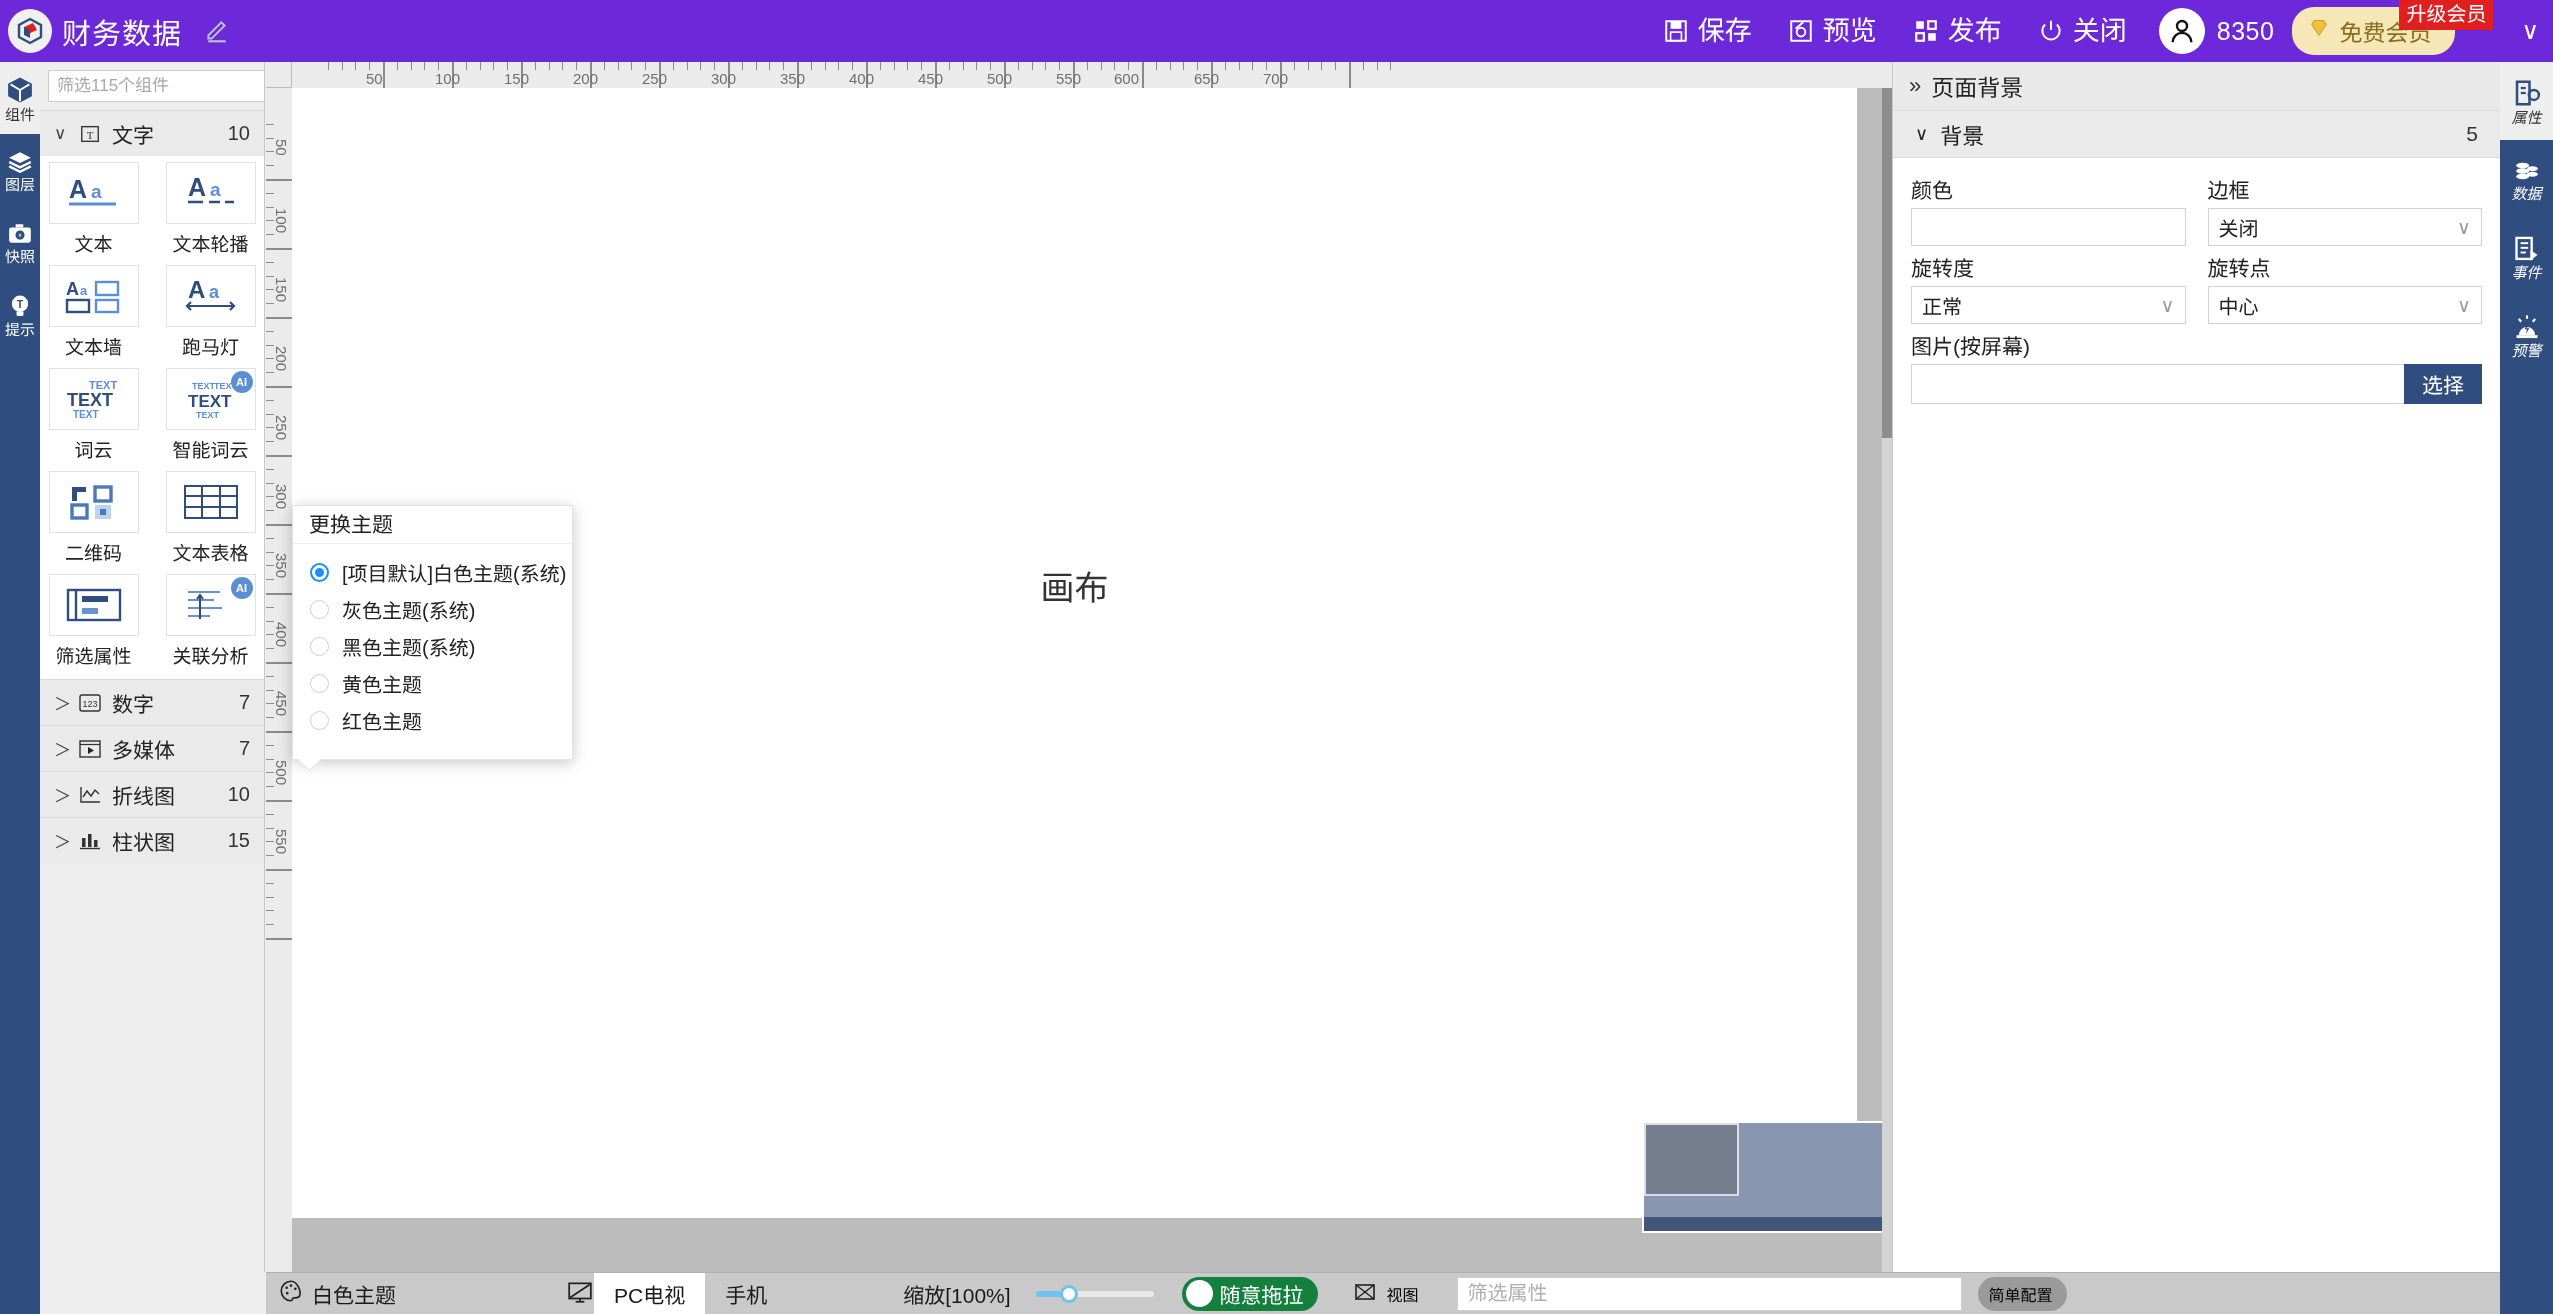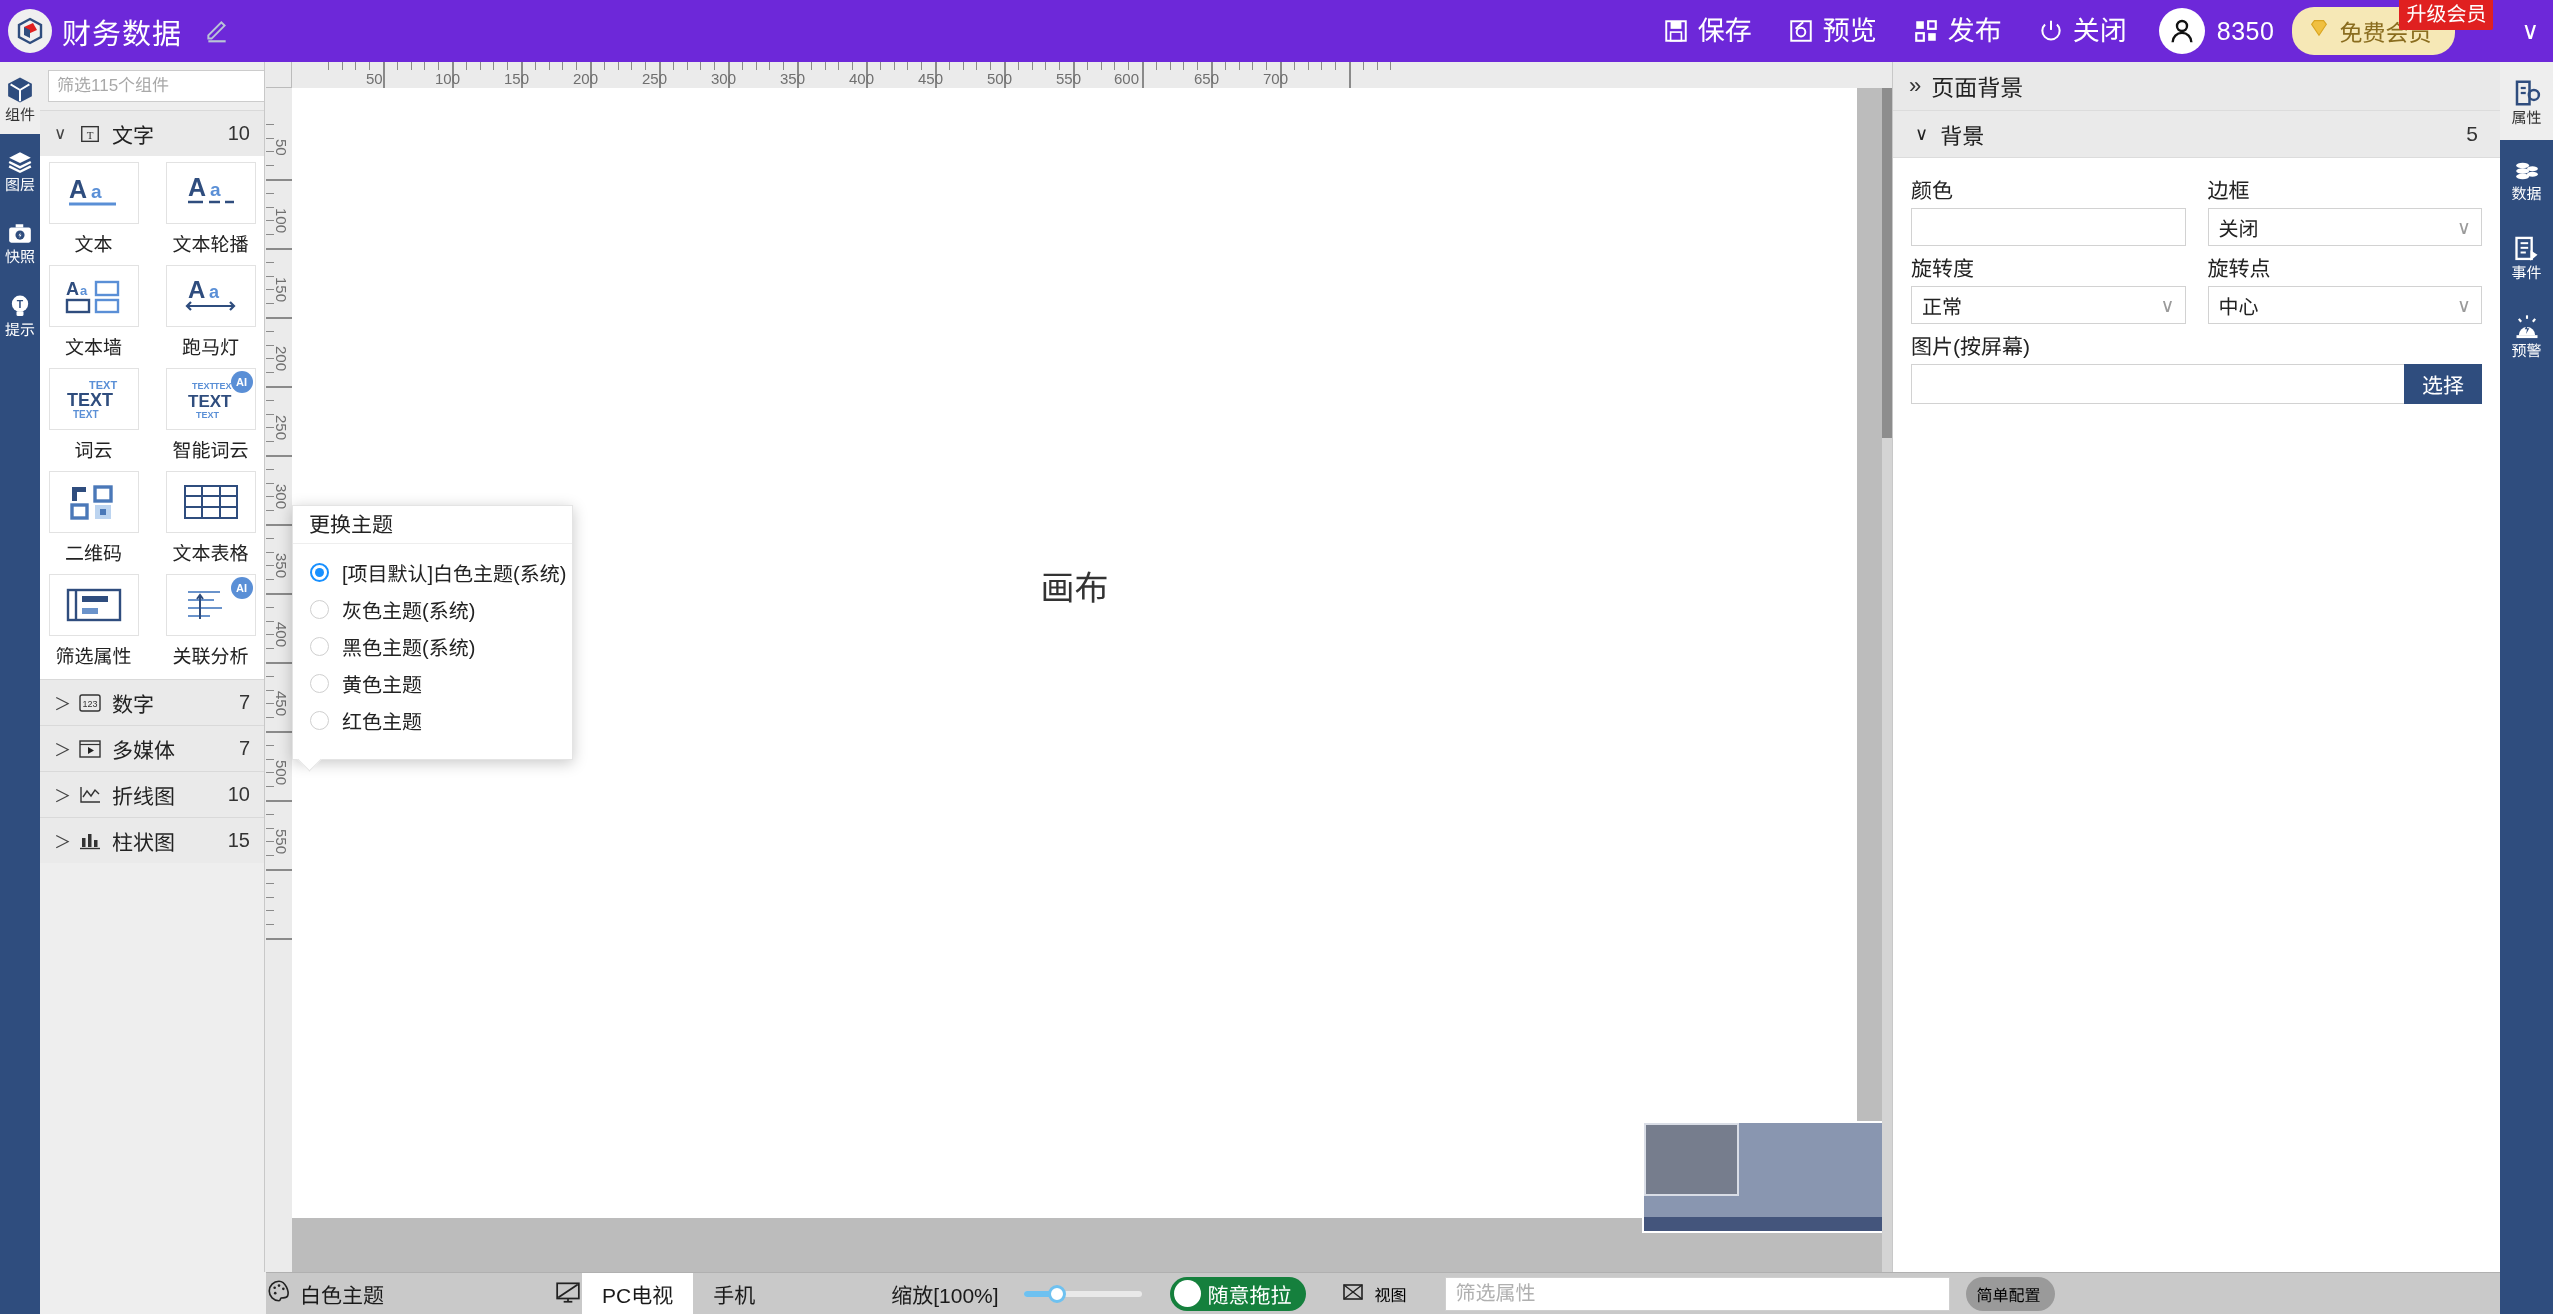--- a/index.html
+++ b/index.html
@@ -240,31 +240,32 @@
   .img-btn {
     width: 78px; height: 40px; background: #2f4d7e; color: #fff;
     font-size: 21px; display: flex; align-items: center; justify-content: center;
     cursor: pointer;
   }
 
   
   .right-rail {
     position: absolute; top: 62px; left: 2500px; width: 53px; height: 1252px;
     background: #2f4d7e;
+    font-style: italic;
   }
   .right-rail .rail-item { height: 78px; }
 
   
   .bottom-bar {
     position: absolute; left: 266px; top: 1272px; width: 2234px; height: 42px;
     background: #c9c9c9; display: flex; align-items: center;
     border-top: 1px solid #b0b0b0;
   }
   .bb-item { display: flex; align-items: center; gap: 8px; font-size: 21px; color: #1a1a1a; cursor: pointer; }
-  .bb-theme { }
+  .bb-theme { padding-left: 12px; }
   .bb-screen-icon { margin-left: 170px; }
   .bb-tab {
     height: 42px; padding: 0 20px; display: flex; align-items: center;
     font-size: 21px; color: #1a1a1a; cursor: pointer;
   }
   .bb-tab.active { background: #ffffff; }
   .zoom-wrap { display: flex; align-items: center; gap: 25px; margin-left: 116px; }
   .zoom-label { font-size: 21px; color: #1a1a1a; }
   .zoom-slider { position: relative; width: 118px; height: 6px; background: #e9e9e9; border-radius: 3px; cursor: pointer; }
   .zoom-slider .fill { position: absolute; left: 0; top: 0; height: 6px; width: 30px; background: #6ec1f0; border-radius: 3px; }

